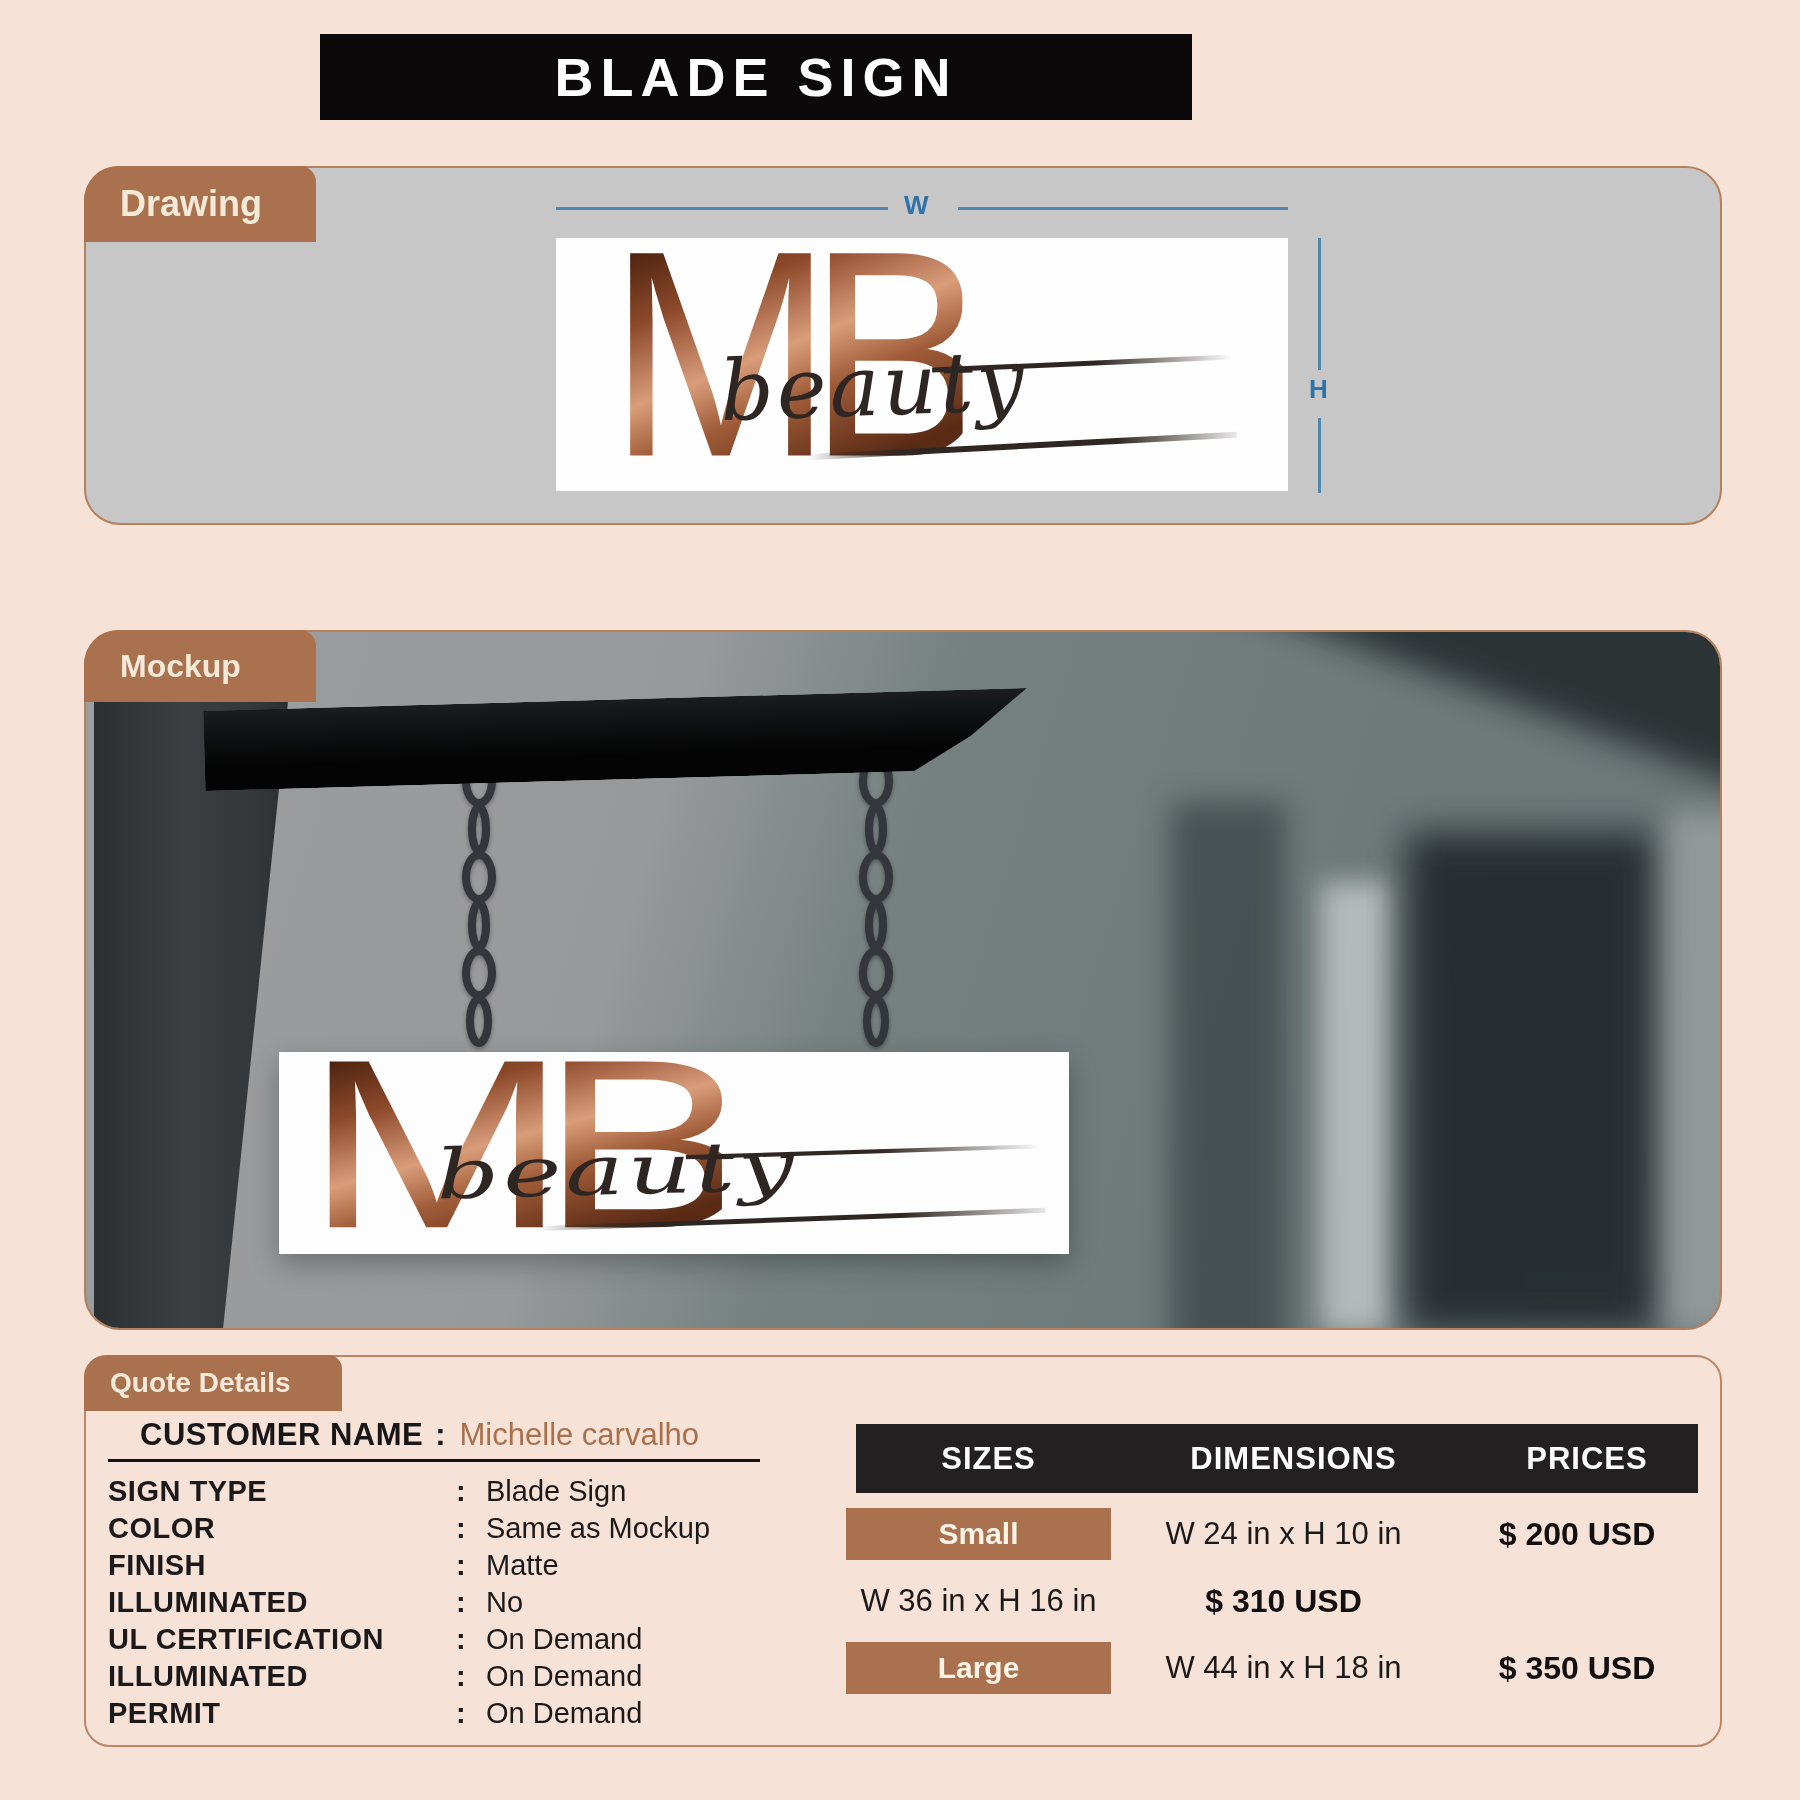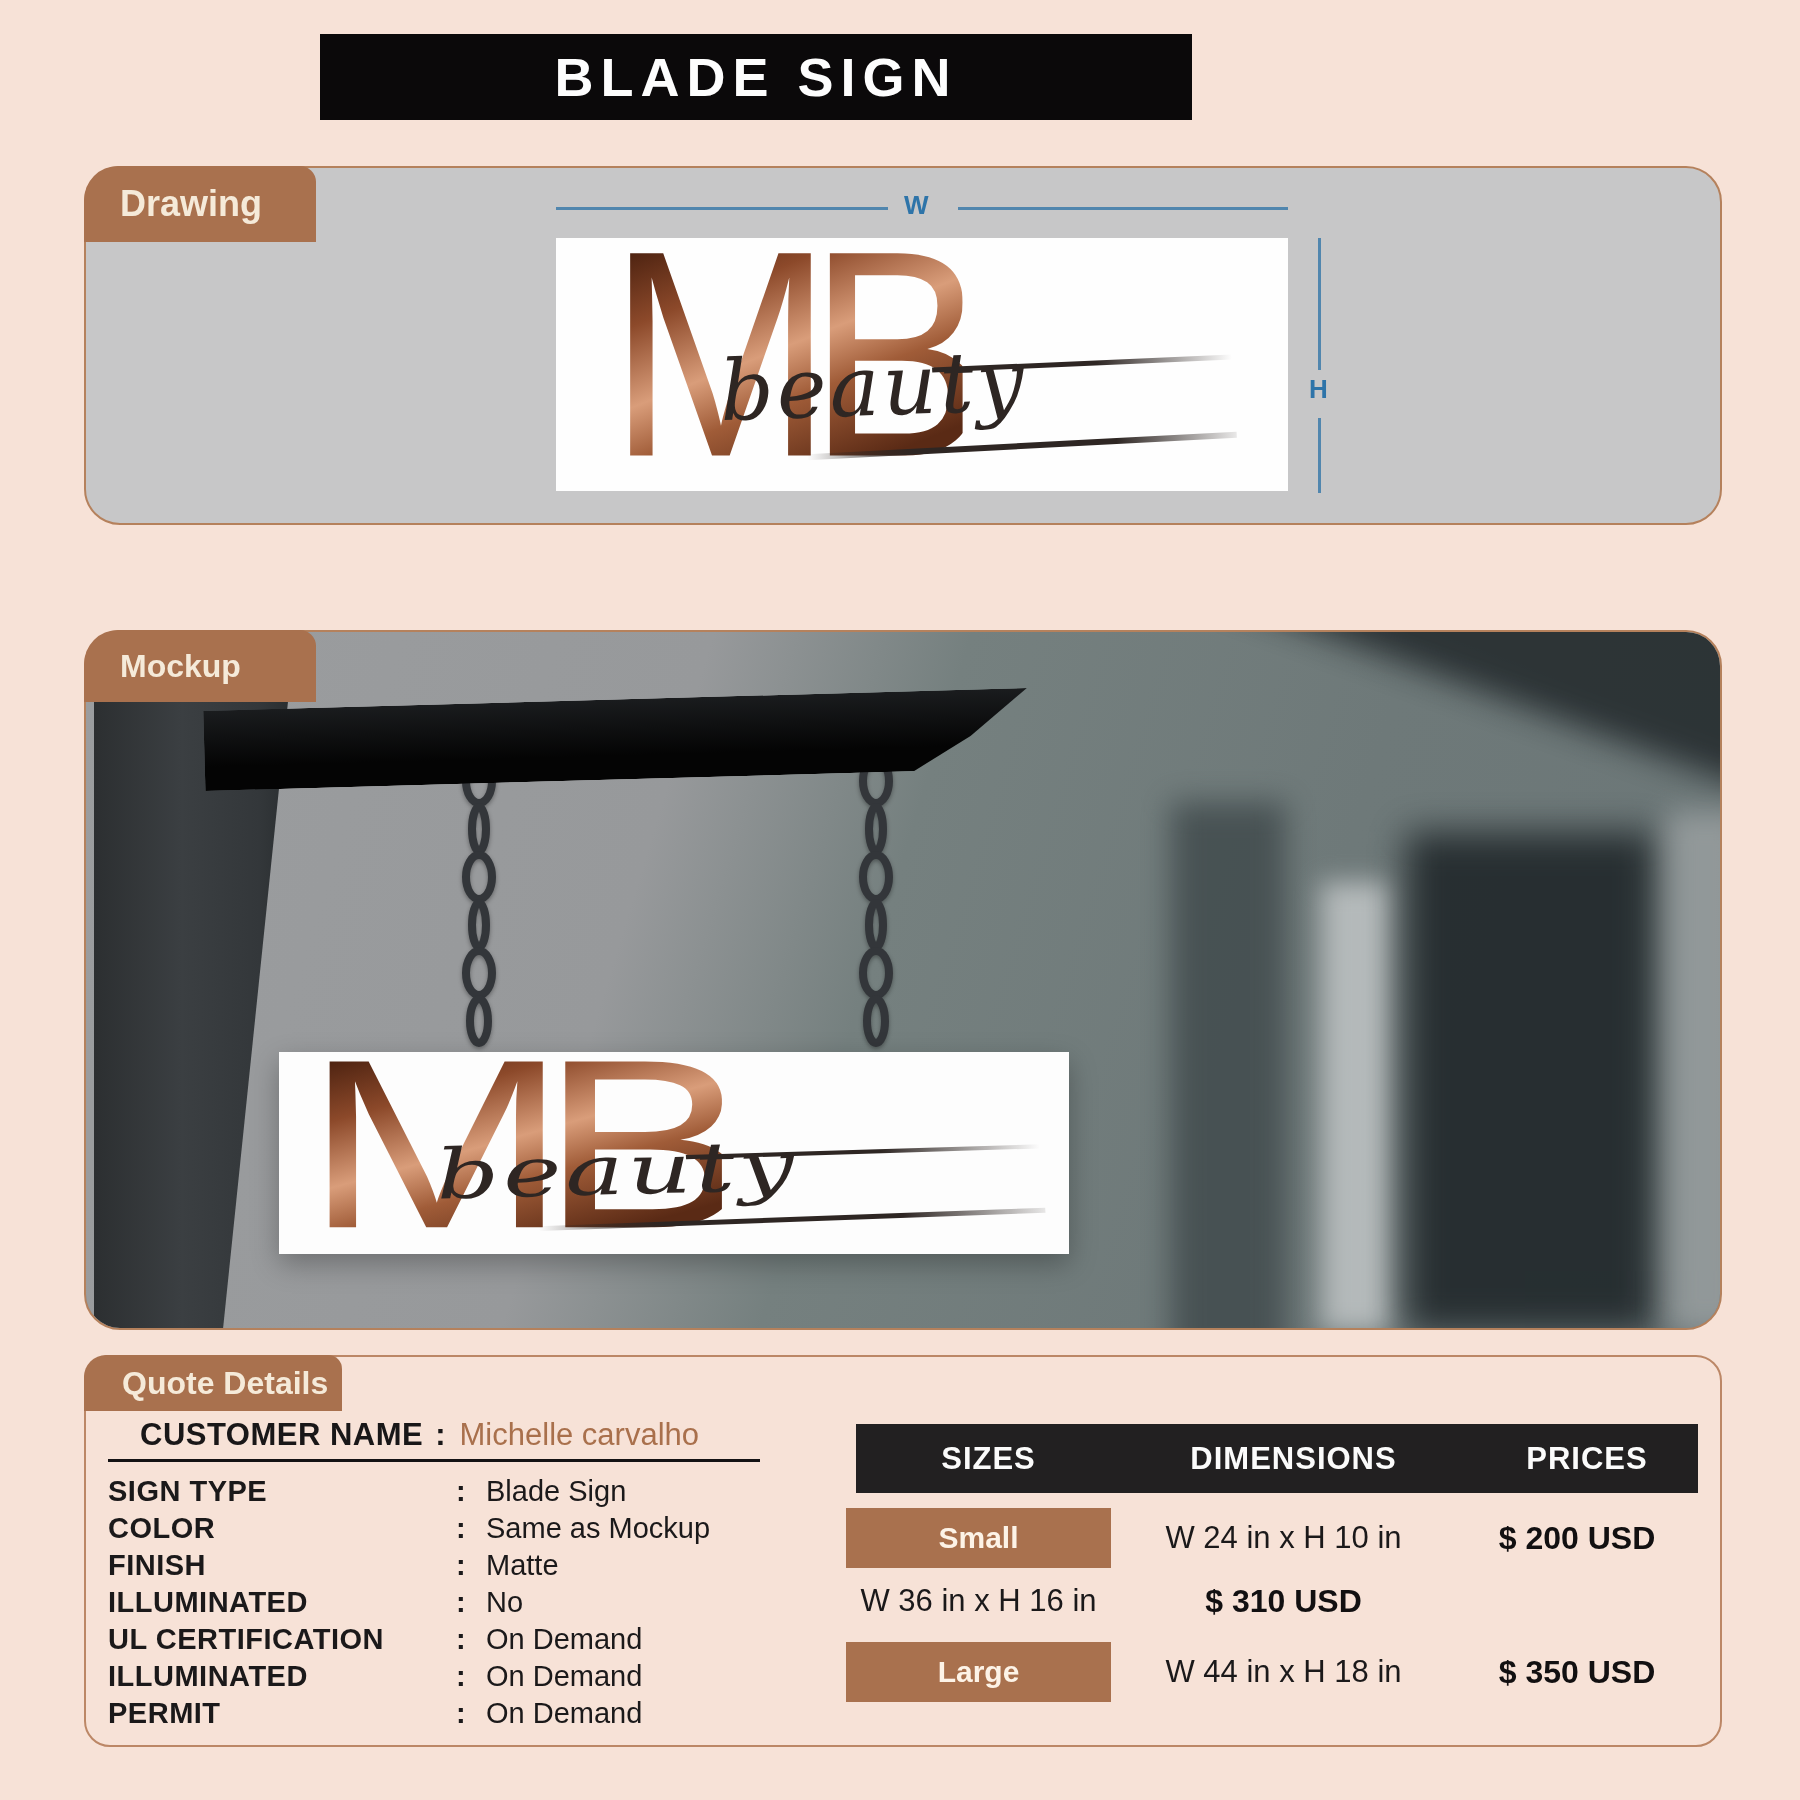--- a/index.html
+++ b/index.html
@@ -59,38 +59,38 @@
   .chain{position:absolute;top:124px;width:46px;height:302px;z-index:2;
     filter:drop-shadow(0 2px 2px rgba(0,0,0,.35));}
   .chain-left{left:370px;}
   .chain-right{left:767px;}
   .sign-board{position:absolute;left:193px;top:420px;width:790px;height:202px;background:#fdfdfd;z-index:4;
     box-shadow:0 10px 26px rgba(0,0,0,.28);display:flex;align-items:center;justify-content:center;overflow:visible;}
   .sign-board .mb-logo{transform:scale(1.18,.82);}
 
   
   .quote-panel{top:1355px;height:392px;background:#f7e2d7;border-color:#bc8766;border-radius:26px;}
-  .quote-tab{left:84px;top:1355px;width:258px;height:56px;font-size:32px;border-radius:22px 14px 0 0;padding-left:38px;}
+  .quote-tab{left:84px;top:1355px;width:258px;height:56px;font-size:28px;border-radius:22px 14px 0 0;padding-left:26px;}
   .customer-row{position:absolute;left:22px;top:60px;display:flex;align-items:baseline;font-size:31px;margin-left:32px;}
   .customer-label{font-weight:bold;color:#191718;letter-spacing:.5px;}
   .colon{font-weight:bold;color:#191718;padding:0 14px 0 12px;}
   .customer-value{color:#a9704c;font-weight:500;}
   .name-underline{position:absolute;left:22px;top:102px;width:652px;height:3px;background:#141214;}
   .details{position:absolute;left:22px;top:118px;}
   .drow{display:flex;align-items:baseline;height:37px;font-size:29px;color:#1b191a;}
   .dlabel{width:348px;font-weight:bold;letter-spacing:.5px;}
   .dcolon{width:30px;font-weight:bold;}
   .dvalue{font-weight:normal;}
 
   .sizes-table{position:absolute;left:760px;top:67px;width:852px;}
   .thead{display:grid;grid-template-columns:265px 345px 242px;height:69px;background:#222021;align-items:center;margin-left:10px;}
   .thead div{color:#fbfbfb;font-size:31px;font-weight:bold;letter-spacing:1px;text-align:center;}
   .trow{display:grid;grid-template-columns:265px 345px 242px;height:52px;margin-top:15px;align-items:center;}
   .trow:first-of-type{margin-top:17px;}
-  .size-badge{background:#a9714e;color:#fdf3e7;font-size:30px;font-weight:bold;height:60px;
+  .size-badge{background:#a9714e;color:#fdf3e7;font-size:30px;font-weight:bold;height:52px;
     display:flex;align-items:center;justify-content:center;}
   .dim-cell{font-size:31px;color:#1b191a;text-align:center;}
   .price-cell{font-size:32px;font-weight:bold;color:#121011;text-align:center;}
 </style>
 </head>
 <body>
 
 <div id="canvas">
 
   <div class="title-bar">

